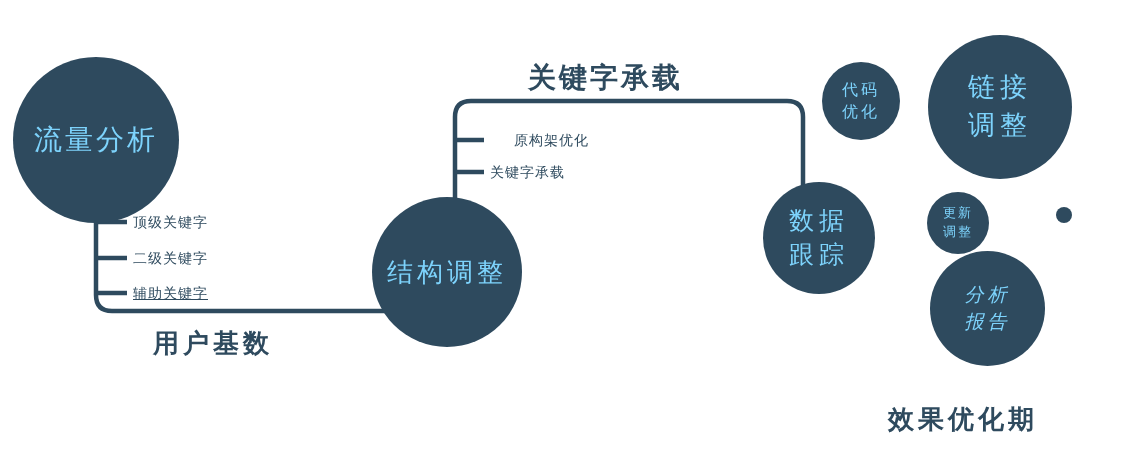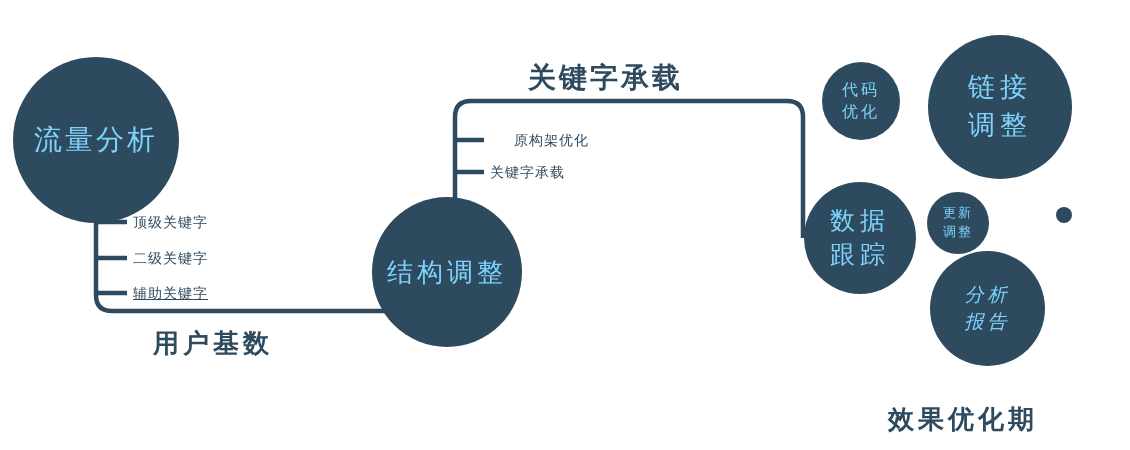--- a/index.html
+++ b/index.html
@@ -31,21 +31,21 @@
     background: var(--primary, #2e4a5e);
     color: #7dd3fc;
     display: flex;
     align-items: center;
     justify-content: center;
     text-align: center;
     white-space: pre-line;
   }
   .c-traffic   { left: 13px;  top: 57px;  width: 166px; height: 166px; font-size: 28px; letter-spacing: 3px; }
   .c-structure { left: 372px; top: 197px; width: 150px; height: 150px; font-size: 26px; letter-spacing: 4px; }
-  .c-data      { left: 804px; top: 182px; width: 112px; height: 112px; font-size: 25px; letter-spacing: 5px; line-height: 1.35; text-align: right; }
+  .c-data      { left: 763px; top: 182px; width: 112px; height: 112px; font-size: 25px; letter-spacing: 5px; line-height: 1.35; text-align: right; }
   .c-code      { left: 822px; top: 62px;  width: 78px;  height: 78px;  font-size: 16px; letter-spacing: 3px; line-height: 1.4; }
   .c-link      { left: 928px; top: 35px;  width: 144px; height: 144px; font-size: 27px; letter-spacing: 5px; line-height: 1.4; }
   .c-update    { left: 927px; top: 192px; width: 62px;  height: 62px;  font-size: 13px; letter-spacing: 2px; line-height: 1.45; }
   .c-report    { left: 930px; top: 251px; width: 115px; height: 115px; font-size: 19px; letter-spacing: 4px; line-height: 1.4; font-style: italic; }
   .c-dot       { left: 1056px; top: 207px; width: 16px; height: 16px; }
 
   .edge-label {
     position: absolute;
     color: var(--primary, #2e4a5e);
     white-space: nowrap;

